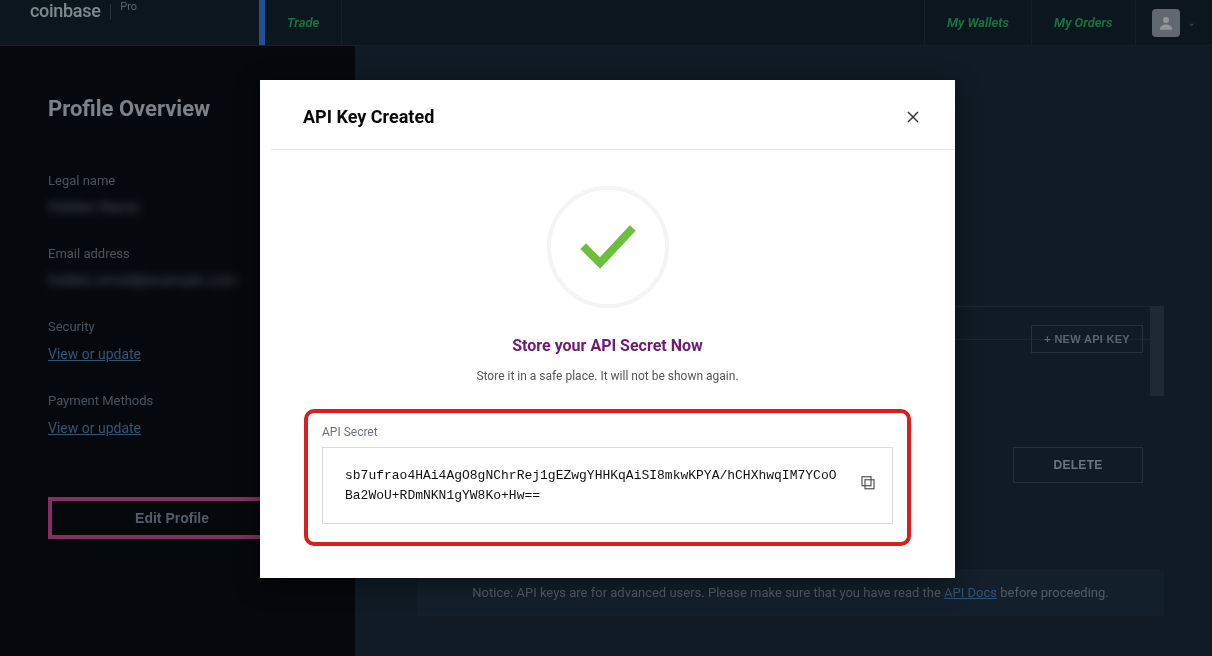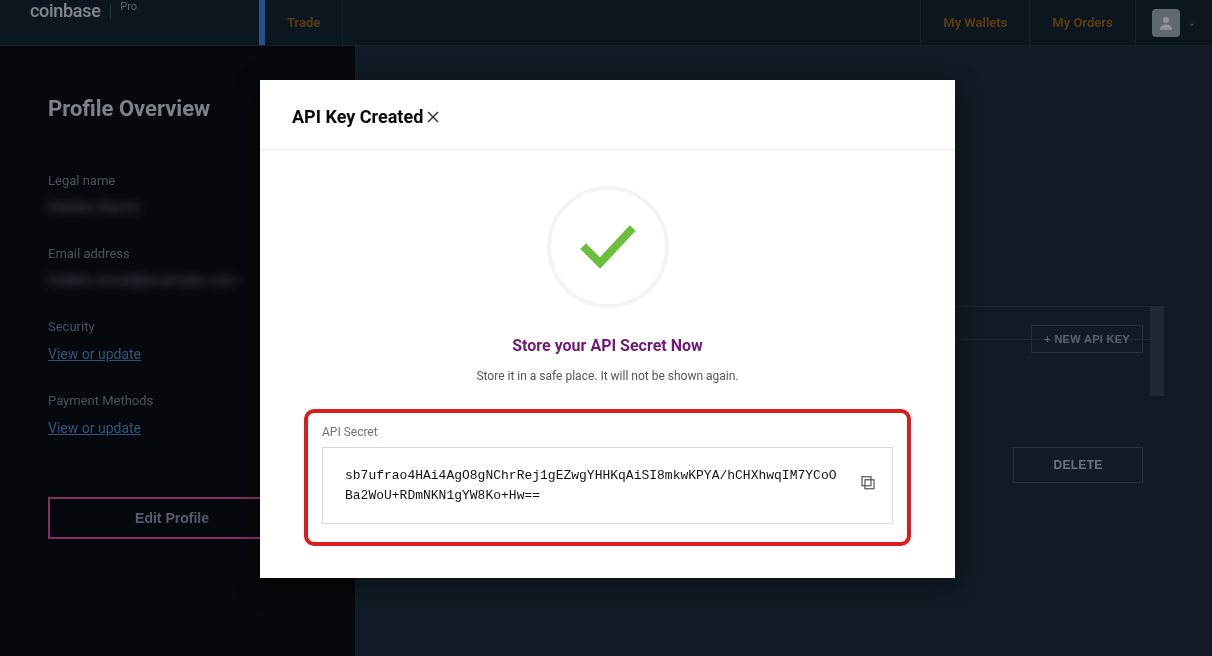--- a/index.html
+++ b/index.html
@@ -45,25 +45,26 @@
     }
     .logo-sub {
       font-size: 11px;
       color: #9aa6b2;
     }
     .nav-tab {
       height: 100%;
       display: flex;
       align-items: center;
       padding: 0 22px;
-      color: #a16207;
+      color: #22c55e;
       font-size: 13px;
       font-weight: 600;
       border-right: 1px solid #1e2d3a;
       cursor: pointer;
+      font-style: italic;
     }
     .nav-right {
       margin-left: auto;
       display: flex;
       align-items: center;
       height: 100%;
     }
     .nav-right .nav-tab {
       border-right: none;
       border-left: 1px solid #1e2d3a;
@@ -122,21 +123,21 @@
     }
     .field-link {
       color: #4f8cbf;
       font-size: 14px;
       text-decoration: underline;
       cursor: pointer;
     }
     .edit-btn {
       width: 248px;
       height: 42px;
-      border: 2px solid #ec4899;
+      border: 4px solid #ec4899;
       background: transparent;
       color: #8f9aa6;
       font-size: 14px;
       font-weight: 600;
       cursor: pointer;
       margin-top: 30px;
     }
     
     .main {
       position: absolute;
@@ -219,21 +220,22 @@
       width: 695px;
       background: #ffffff;
       z-index: 100;
       box-shadow: 0 6px 24px rgba(0,0,0,0.4);
     }
     .modal-header {
       padding: 26px 32px 22px 32px;
       border-bottom: 1px solid #e5e7eb;
       display: flex;
       align-items: center;
-      justify-content: flex-start;
+      justify-content: space-between;
+      margin-left: 11px;
     }
     .modal-title {
       font-size: 18px;
       font-weight: 700;
       color: #0a0a0a;
     }
     .modal-close {
       width: 20px;
       height: 20px;
       display: flex;
@@ -342,20 +344,23 @@
   </div>
   <button class="edit-btn">Edit Profile</button>
 </div>
 
 <div class="main">
   <div class="content-panel">
     <button class="new-api-btn">+ NEW API KEY</button>
     <button class="delete-btn">DELETE</button>
   </div>
   <div class="scrollbar-stub"></div>
+  <div class="notice-bar">
+    <span>Notice: API keys are for advanced users. Please make sure that you have read the </span><a>API Docs</a><span> before proceeding.</span>
+  </div>
 </div>
 
 <div class="modal-overlay"></div>
 
 <div class="modal">
   <div class="modal-header">
     <div class="modal-title">API Key Created</div>
     <div class="modal-close">
       <svg width="12" height="12" viewBox="0 0 12 12">
         <line x1="1" y1="1" x2="11" y2="11" stroke="#333" stroke-width="1.4"></line>

